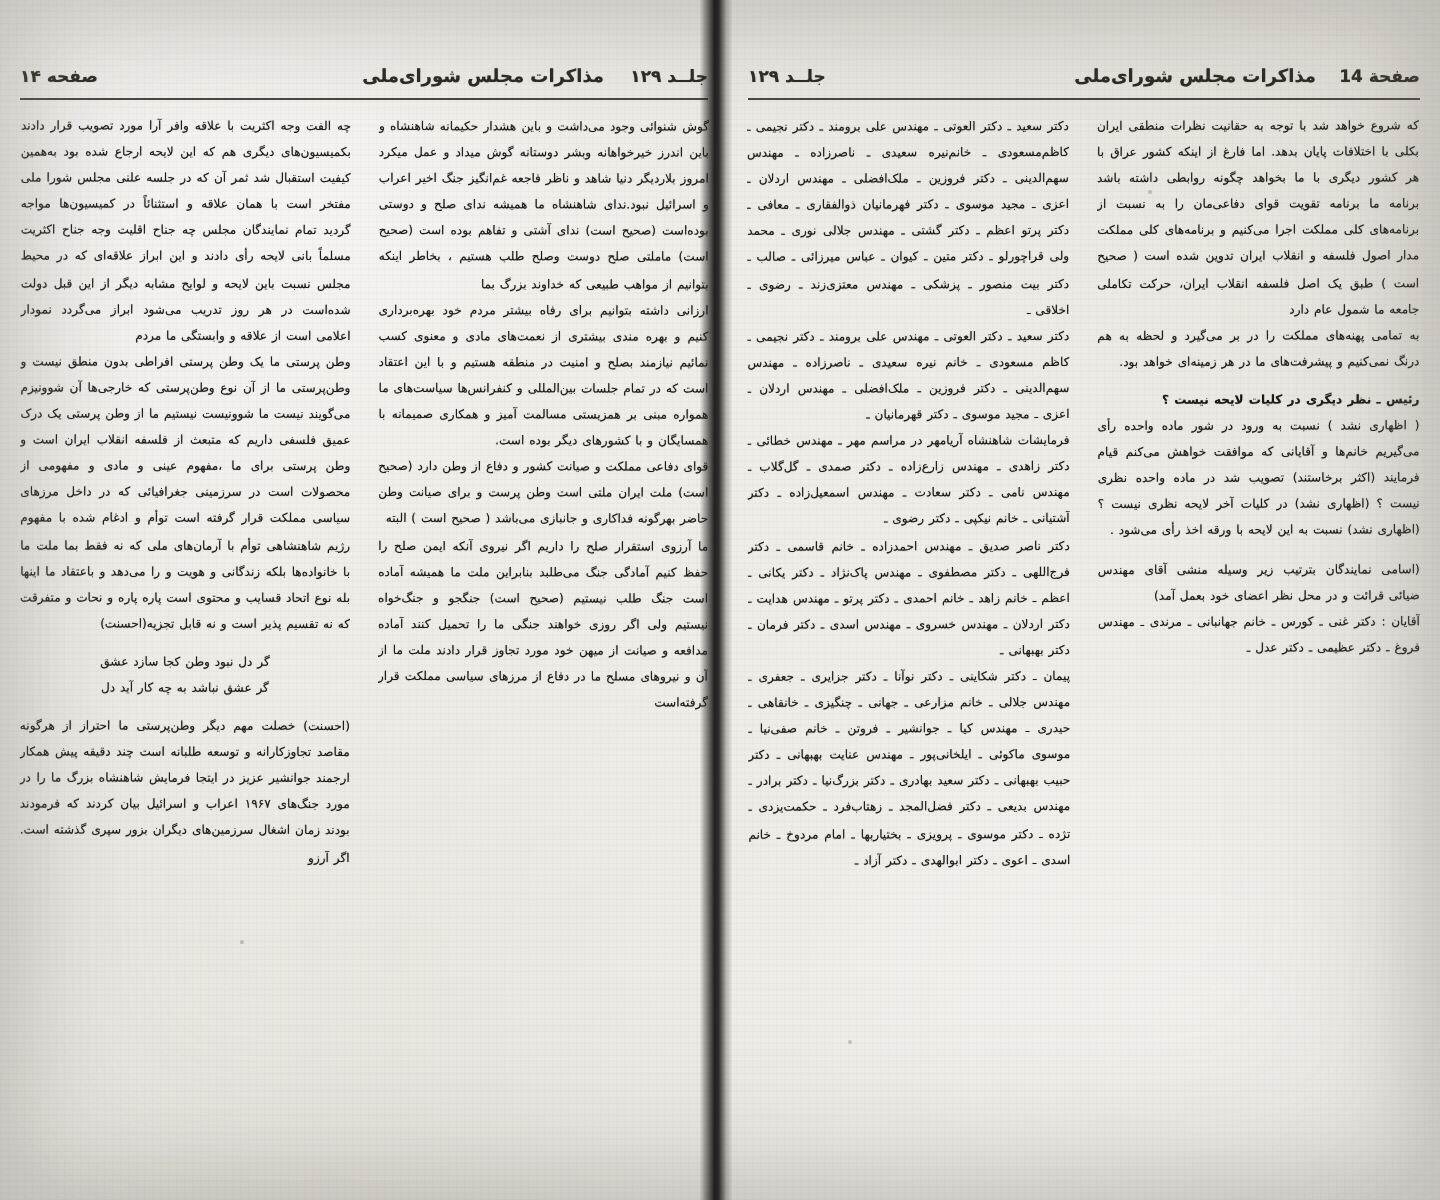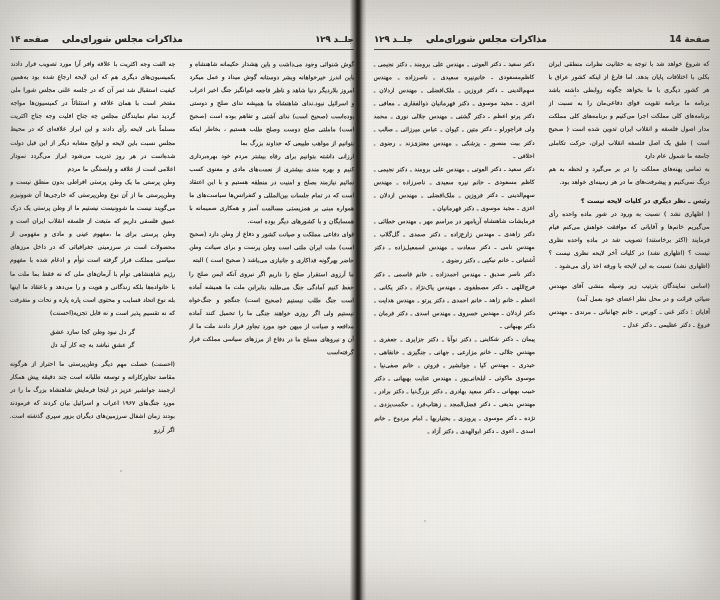--- a/index.html
+++ b/index.html
@@ -66,21 +66,21 @@
     position:relative;
     display:flex;align-items:flex-end;
     height:20px;
     margin-bottom:3px;
     font-size:8.5px;
     font-weight:bold;
     color:#2a2723;
     letter-spacing:.2px;
   }
   .runhead .slot{flex:0 0 auto;}
-  .runhead .center{flex:1 1 auto;text-align:left;font-size:9px;}
+  .runhead .center{flex:1 1 auto;text-align:right;font-size:9px;}
   .runhead .edge{min-width:52px;}
   .runhead .edge.r{text-align:right;}
   .runhead .edge.l{text-align:left;}
   .rule{
     height:0;border-top:1.6px solid #35322d;
     margin:2px 0 7px 0;
     opacity:.9;
   }
 
   

